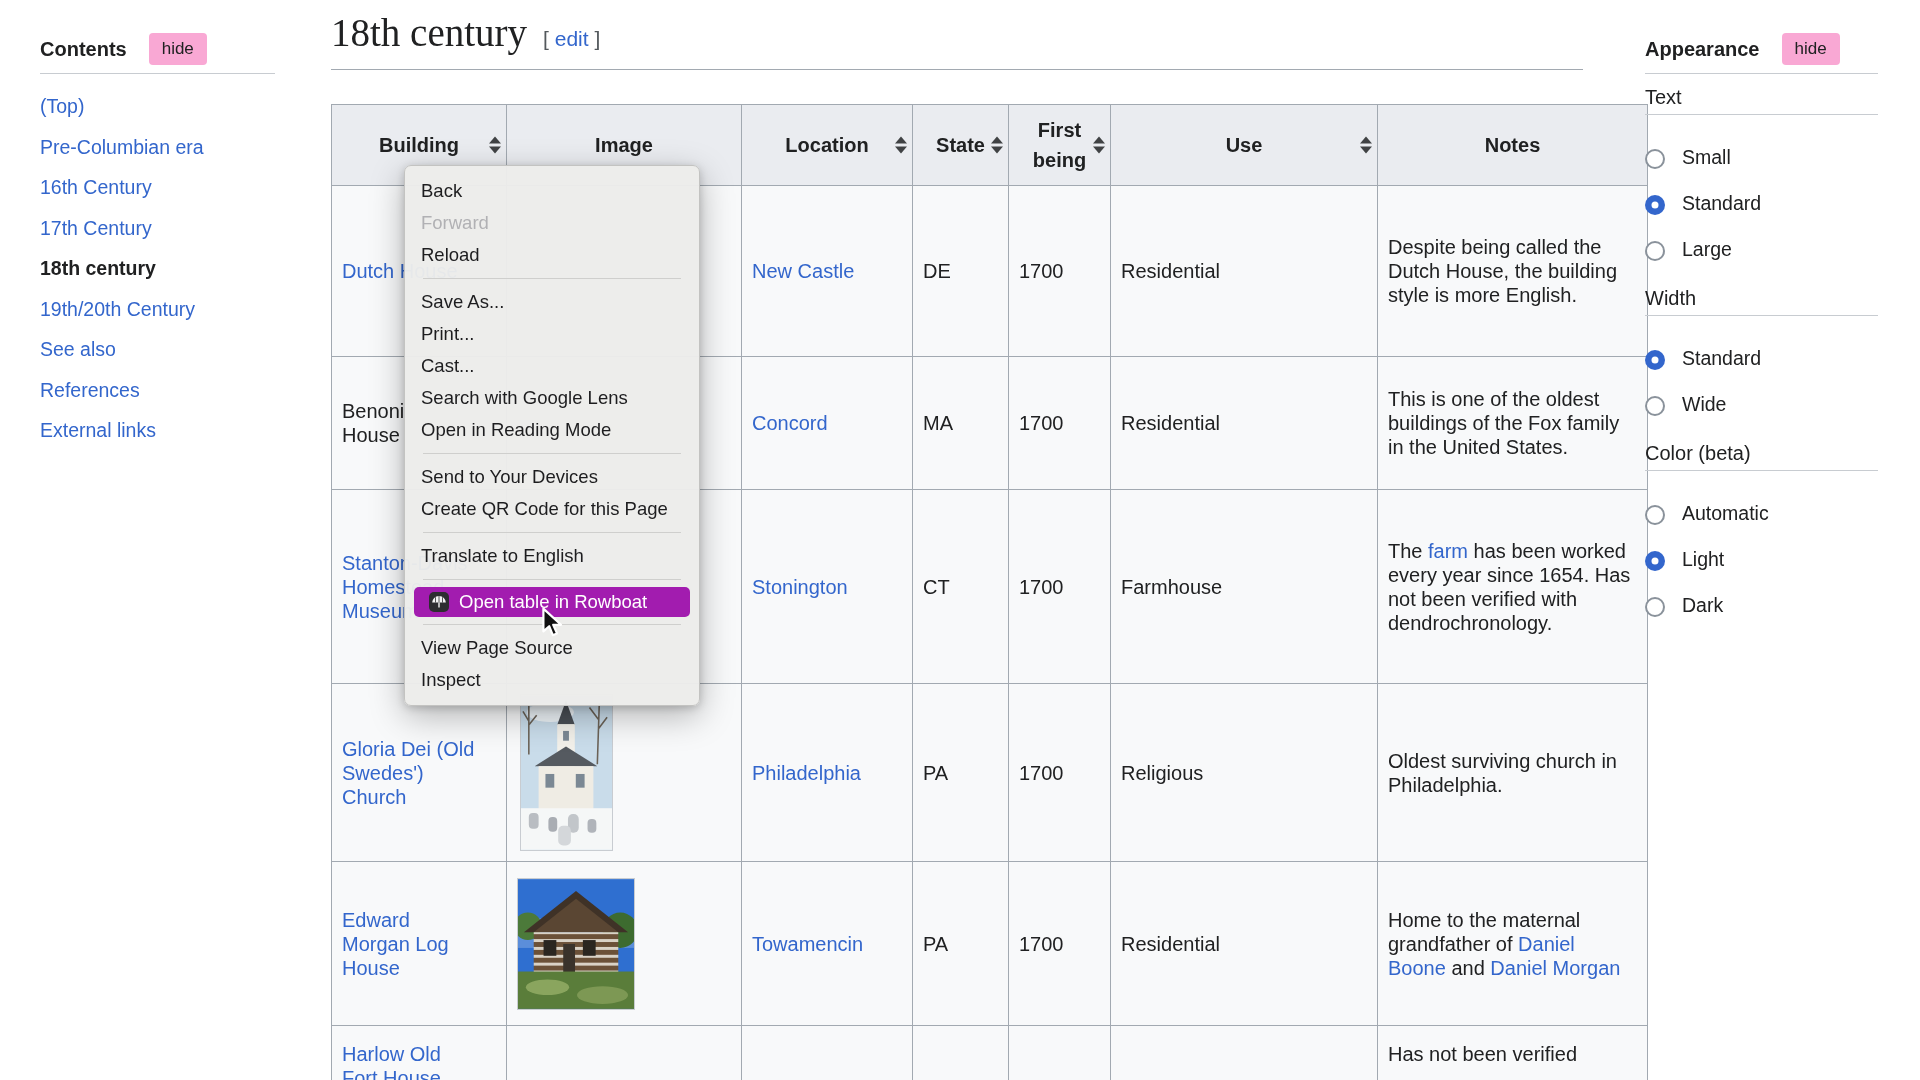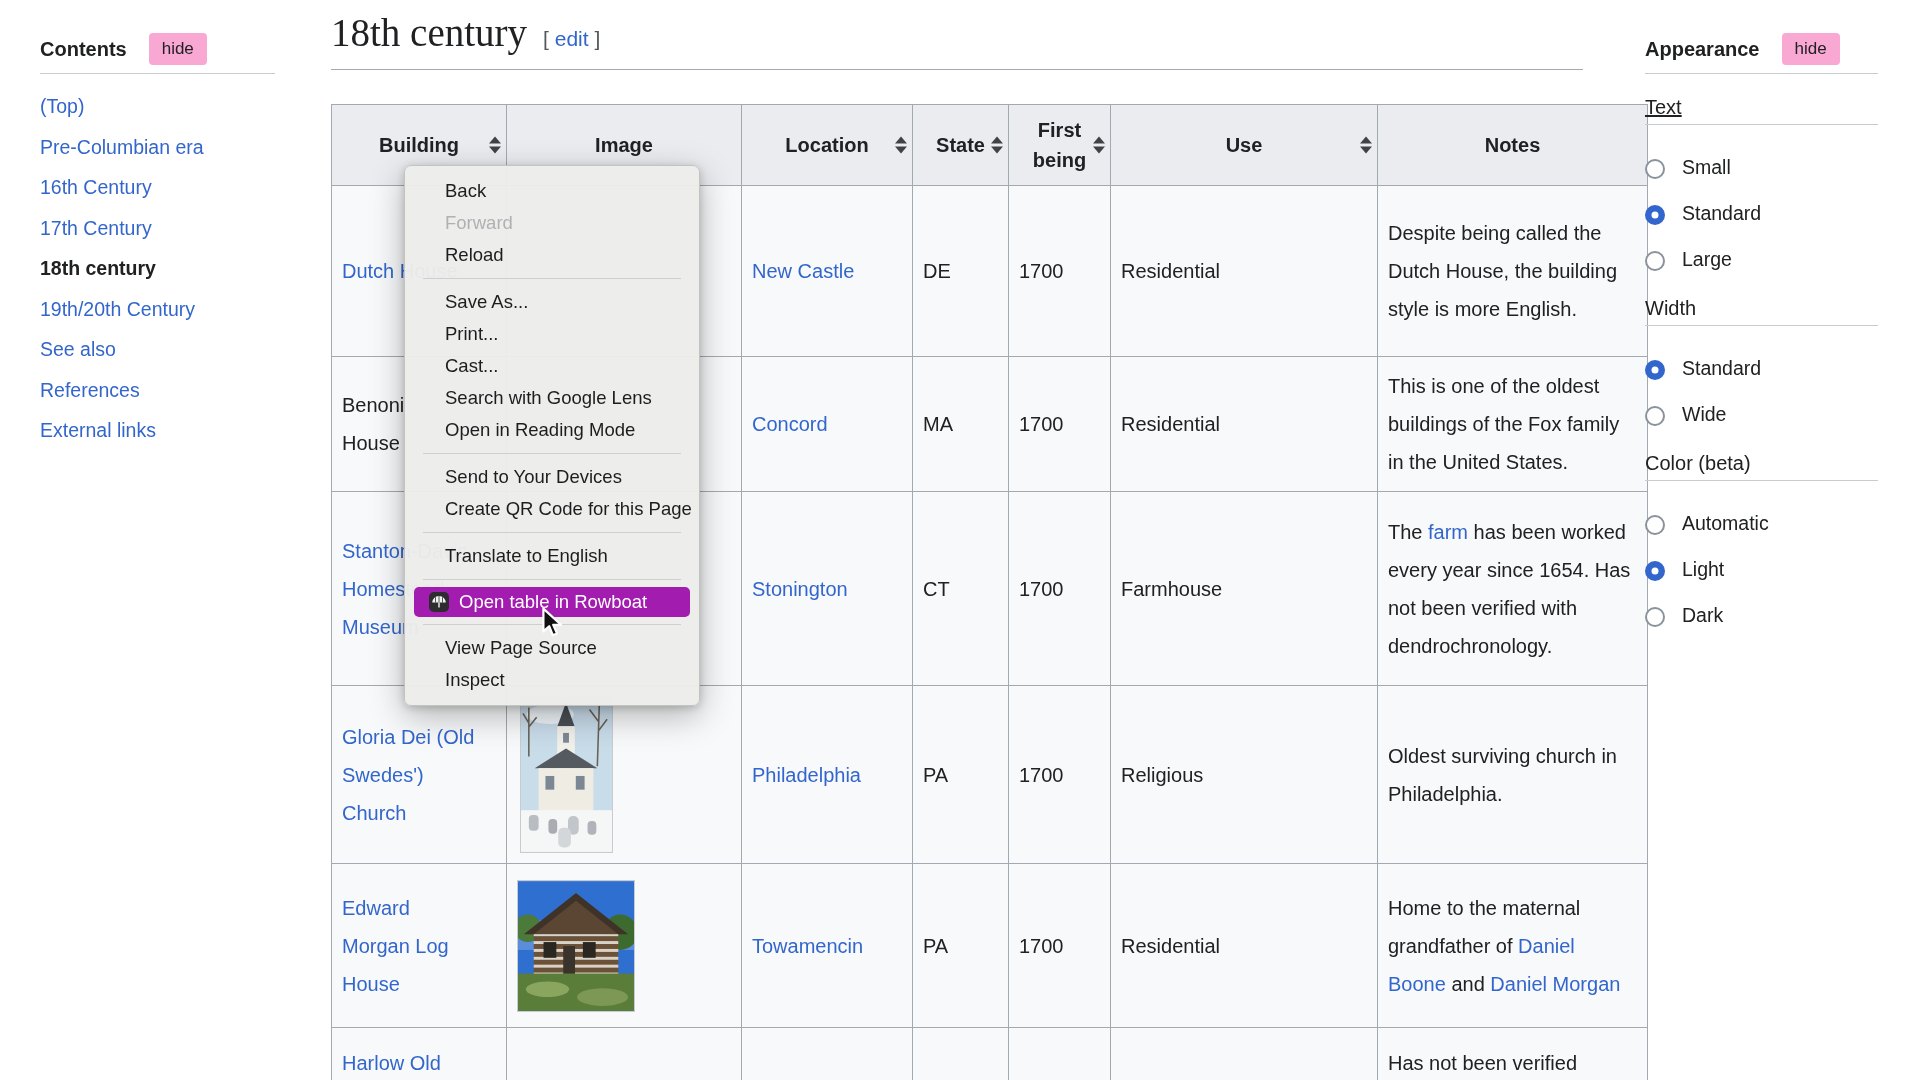--- a/index.html
+++ b/index.html
@@ -27,54 +27,54 @@
   .editsection { font-size:21px; margin-left:16px; color:#54595d; }
   .editsection a { color:#3366cc; text-decoration:none; cursor:pointer; }
 
   
   table.wikitable { position:absolute; left:331px; top:104px; width:1316px;
                     border-collapse:collapse; table-layout:fixed;
                     font-size:20px; background:#f8f9fa; }
   table.wikitable th, table.wikitable td { border:1px solid #a2a9b1; vertical-align:middle; }
   table.wikitable th { background:#eaecf0; font-weight:bold; text-align:center;
                        position:relative; padding:10px 6px; line-height:30px; }
-  table.wikitable td { padding:10px 10px; line-height:38px; }
+  table.wikitable td { padding:10px 10px; line-height:24px; }
   .sort-arrows { position:absolute; right:5px; top:50%; transform:translateY(-50%);
                  display:flex; flex-direction:column; gap:3px; }
   .sort-arrows .up { width:0; height:0; border-left:6px solid transparent;
                      border-right:6px solid transparent; border-bottom:7px solid #404244; }
   .sort-arrows .down { width:0; height:0; border-left:6px solid transparent;
                        border-right:6px solid transparent; border-top:7px solid #404244; }
   .b-name { white-space:pre-line; }
   a.wlink { color:#3366cc; text-decoration:none; cursor:pointer; }
   td.img-cell { padding:4px 8px; }
   .thumb { display:block; border:1px solid #c8ccd1; }
   tr.clipped td.top-align { vertical-align:top; padding-top:16px; }
 
   
   .appearance { position:absolute; left:1645px; top:34px; width:240px; }
   .appearance .panel-rule { width:233px; }
   .sec-label { font-size:20px; color:#202122; height:30px; line-height:30px; margin-top:22px; }
-  .sec-label.first { margin-top:18px;text-decoration:underline; }
+  .sec-label.first { margin-top:8px; }
   .opt-row { display:flex; align-items:flex-end; gap:17px; height:46px; cursor:pointer; }
   .radio { width:20px; height:20px; border-radius:50%; background:#fff;
            border:2px solid #8a929b; flex:0 0 auto; position:relative; }
   .radio.selected { border:none; background:#36c; }
   .radio.selected::after { content:""; position:absolute; left:50%; top:50%;
            width:7px; height:7px; border-radius:50%; background:#fff;
            transform:translate(-50%,-50%); }
   .opt-label { font-size:19.5px; }
 
   
   .ctx { position:absolute; left:404px; top:165px; width:296px;
          background:rgba(236,236,234,0.97); border:1px solid #c3c3c1;
          border-radius:7px; padding:9px 0;
          box-shadow:0 10px 34px rgba(0,0,0,0.28), 0 2px 8px rgba(0,0,0,0.18);
          font-size:18.5px; color:#1d1d1f; z-index:50; }
-  .ctx-item { height:32px; line-height:32px; padding-left:40px; white-space:nowrap; cursor:default; }
+  .ctx-item { height:32px; line-height:32px; padding-left:16px; white-space:nowrap; cursor:default; }
   .ctx-item.disabled { color:#b1b1b4; }
   .ctx-sep { border-top:1px solid #cfcfcd; margin:7px 18px; }
   .ctx-item.highlighted { margin:1px 9px; height:30px; line-height:30px; border-radius:5px;
          background:#a21caf; color:#fff; padding-left:15px;
          display:flex; align-items:center; gap:10px; }
   .ctx-icon { width:20px; height:20px; flex:0 0 auto; }
 
   .cursor { position:absolute; left:541px; top:607px; z-index:60; }
 </style>
 </head>

